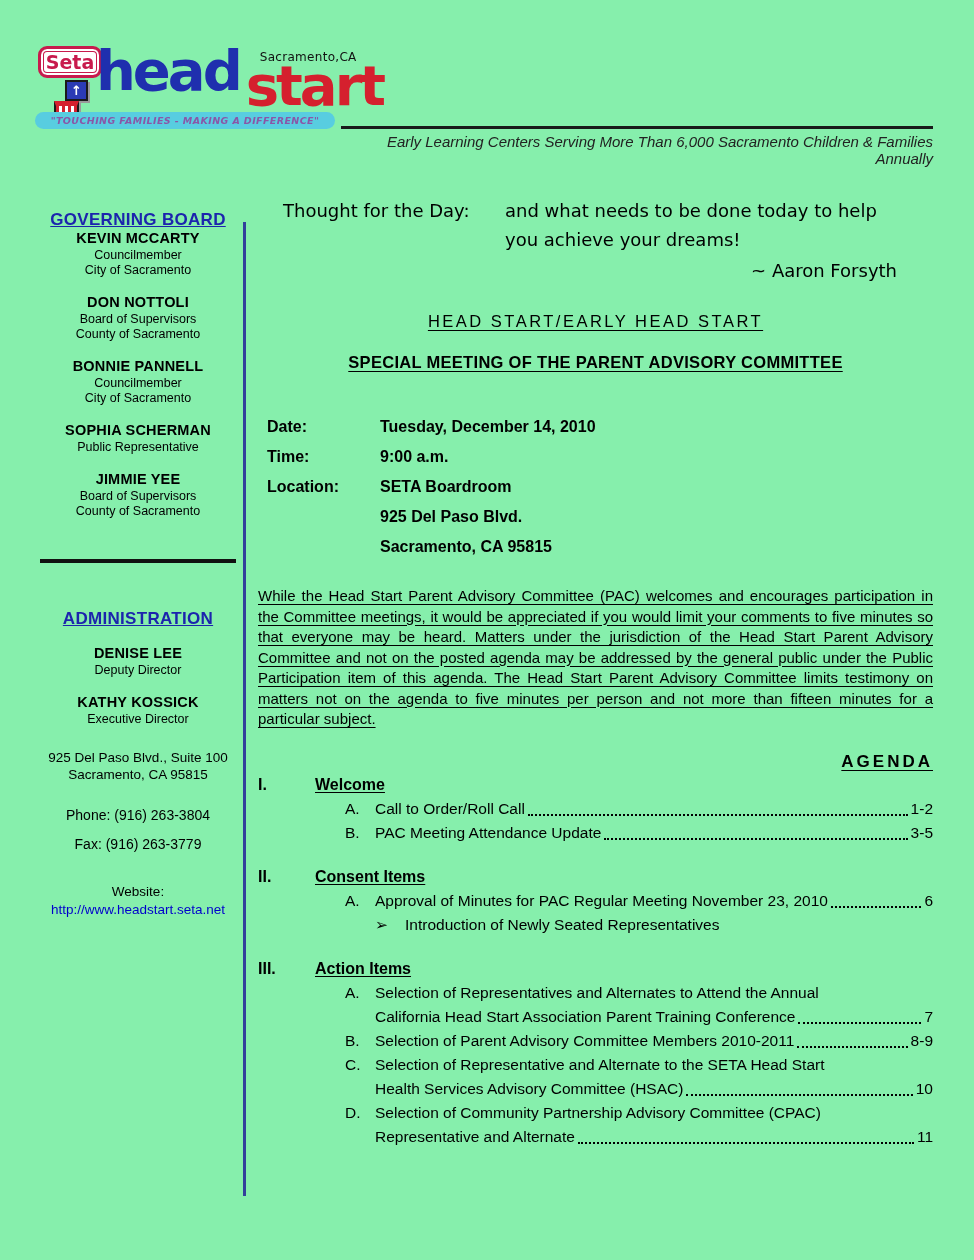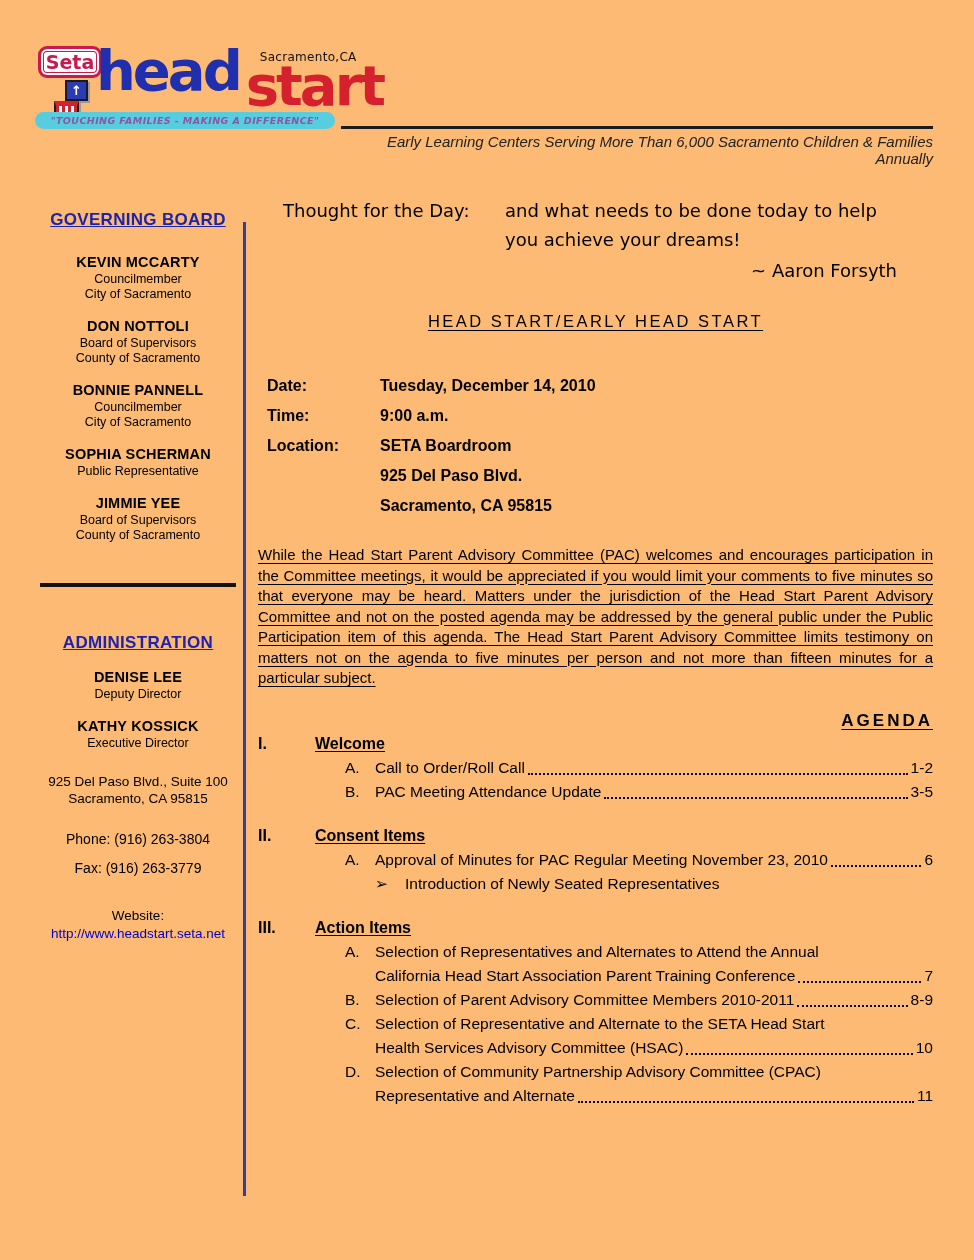--- a/index.html
+++ b/index.html
@@ -3,21 +3,21 @@
 <meta charset="utf-8">
 <style>
   * { margin:0; padding:0; box-sizing:border-box; }
   html,body { background:#ffffff; }
   body {
     width:974px; height:1260px;
     font-family:"Liberation Sans", sans-serif;
     color:#000;
     position:relative;
   }
-  .page { position:relative; width:974px; height:1260px; overflow:hidden; background:#fdba74; }
+  .page { position:relative; width:974px; height:1260px; overflow:hidden; background:#86efac; }
 
   
   .logo { position:absolute; left:30px; top:40px; width:312px; height:94px; font-family:"DejaVu Sans", sans-serif; }
   .seta-badge {
     position:absolute; left:8px; top:6px; width:64px; height:32px;
     border:3px solid #c81a4d; border-radius:9px; background:#fff;
     box-shadow: inset 0 0 0 2px #fff, inset 0 0 0 3px #c81a4d;
     display:flex; align-items:center; justify-content:center;
     color:#c81a4d; font-weight:bold; font-size:19px;
   }
@@ -49,21 +49,21 @@
 
   
   .banner { position:absolute; left:341px; top:126px; width:592px; }
   .banner-rule { border-top:3px solid #1a1a1a; }
   .banner-text { font-style:italic; font-size:15px; color:#222; text-align:right; margin-top:4px; }
 
   
   .sidebar { position:absolute; left:32px; top:210px; width:212px; text-align:center; }
   .side-title {
     color:#1c24ad; font-weight:bold; font-size:17px;
-    text-decoration:underline; letter-spacing:0.3px; margin-bottom:24px;
+    text-decoration:underline; letter-spacing:0.3px; 
   }
   .member { margin-bottom:16px; }
   .member-name { font-weight:bold; font-size:14.5px; margin-bottom:2px; letter-spacing:0.2px; }
   .member-role { font-size:12.5px; line-height:15px; }
   .side-rule { height:4px; background:#111; width:196px; margin:40px auto 0; }
   .admin-title { margin-top:46px; margin-bottom:16px; }
   .address-block { margin-top:22px; font-size:13.5px; line-height:17px; }
   .phone-line { margin-top:24px; font-size:14px; }
   .fax-line { margin-top:13px; font-size:14px; }
   .web-label { margin-top:32px; font-size:13.5px; }
@@ -197,20 +197,21 @@
     <div class="thought">
       <div class="thought-label">Thought for the Day:</div>
       <div class="thought-quote">
         <div class="thought-line">and what needs to be done today to help</div>
         <div class="thought-line">you achieve your dreams!</div>
         <div class="thought-attrib">~ Aaron Forsyth</div>
       </div>
     </div>
 
     <div class="title1">HEAD START/EARLY HEAD START</div>
+    <div class="title2">SPECIAL MEETING OF THE PARENT ADVISORY COMMITTEE</div>
 
     <div class="details" id="meeting-details">
         <div class="detail-row">
           <span class="detail-label">Date:</span>
           <span class="detail-value">Tuesday, December 14, 2010</span>
         </div>
         <div class="detail-row">
           <span class="detail-label">Time:</span>
           <span class="detail-value">9:00 a.m.</span>
         </div>

